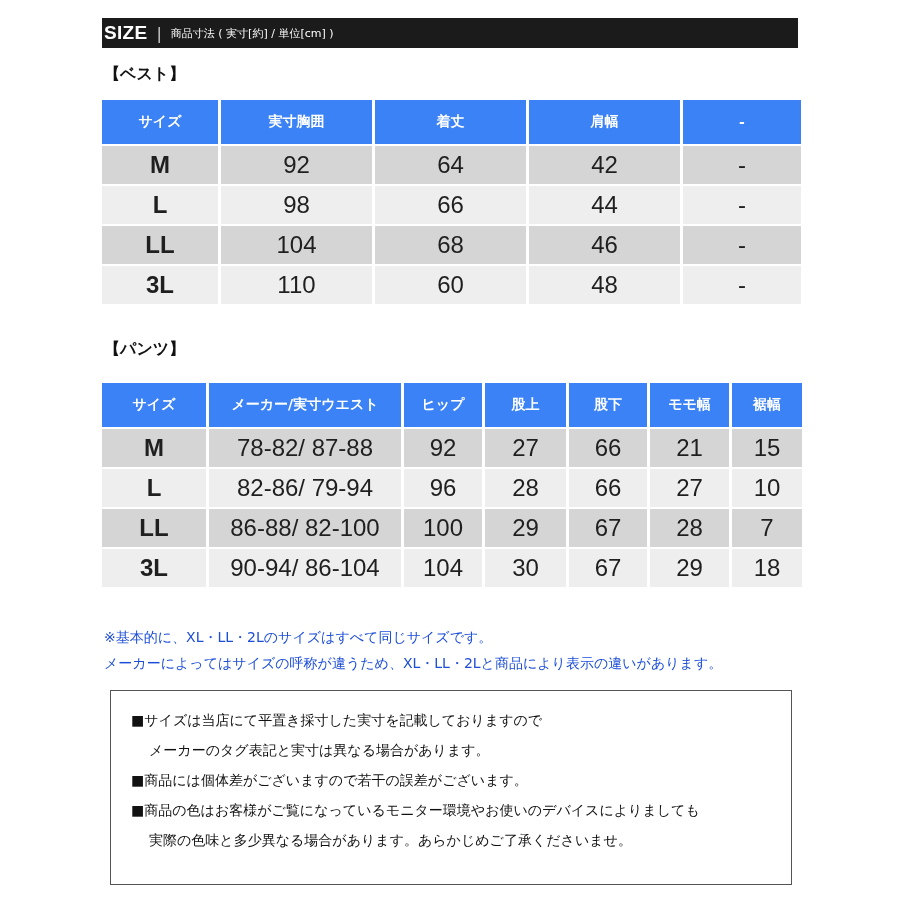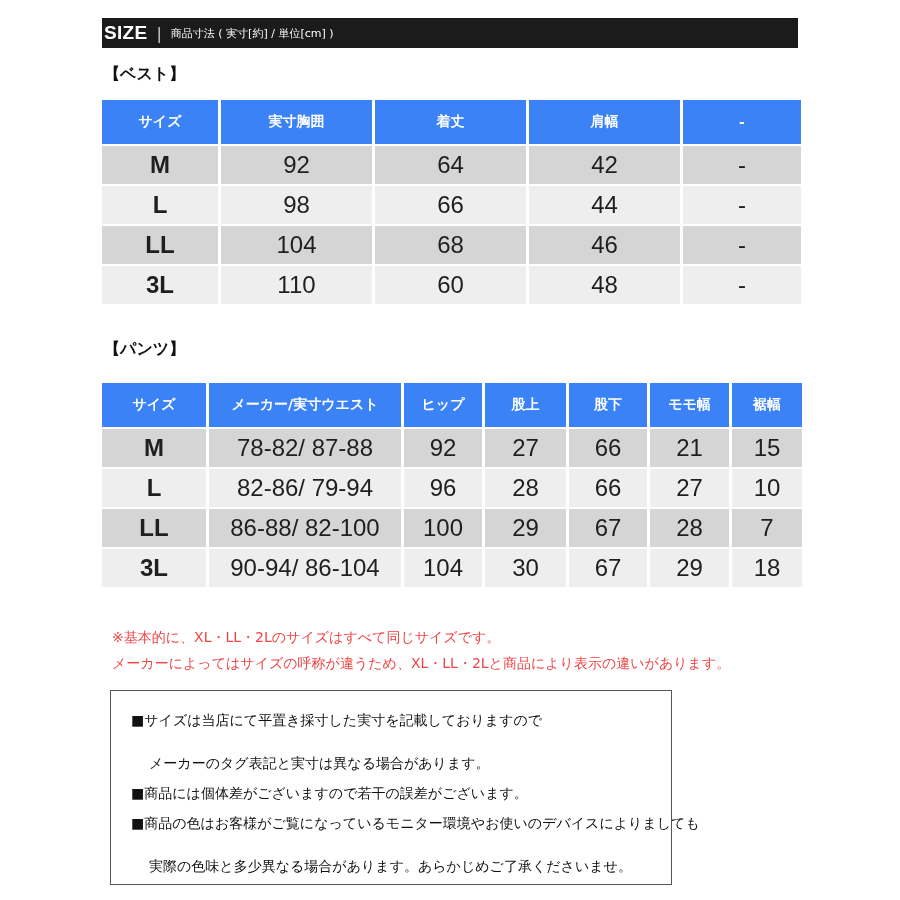--- a/index.html
+++ b/index.html
@@ -29,30 +29,30 @@
   }
   table.size-table td {
     height: 38px; text-align: center; vertical-align: middle;
     font-family: "Liberation Sans", sans-serif; font-size: 24px; color: #1f1f1f;
   }
   table.size-table tr.odd td { background: #d5d5d5; }
   table.size-table tr.even td { background: #eeeeee; }
   table.size-table td.size-cell { font-weight: bold; font-size: 24px; }
 
   .notes {
-    position: absolute; left: 112px; top: 624px; font-size: 14px; line-height: 26px; color: #ef4444;
+    position: absolute; left: 104px; top: 624px; font-size: 14px; line-height: 26px; color: #1d4ed8;
   }
 
   .notice-box {
-    position: absolute; left: 110px; top: 690px; width: 562px; height: 195px;
+    position: absolute; left: 110px; top: 690px; width: 682px; height: 195px;
     border: 1px solid #555; background: #fff; padding: 14px 0 0 20px;
     font-size: 14px; color: #111;
   }
   .notice-box .line { height: 30px; line-height: 30px; white-space: nowrap; }
-  .notice-box .indent { padding-left: 18px; margin-top: 13px; }
+  .notice-box .indent { padding-left: 18px; }
 </style>
 </head>
 <body>
 
 <div class="title-bar">
   <span class="size-label">SIZE</span>
   <span class="sep">|</span>
   <span class="subtitle">商品寸法 ( 実寸[約] / 単位[cm] )</span>
 </div>
 

